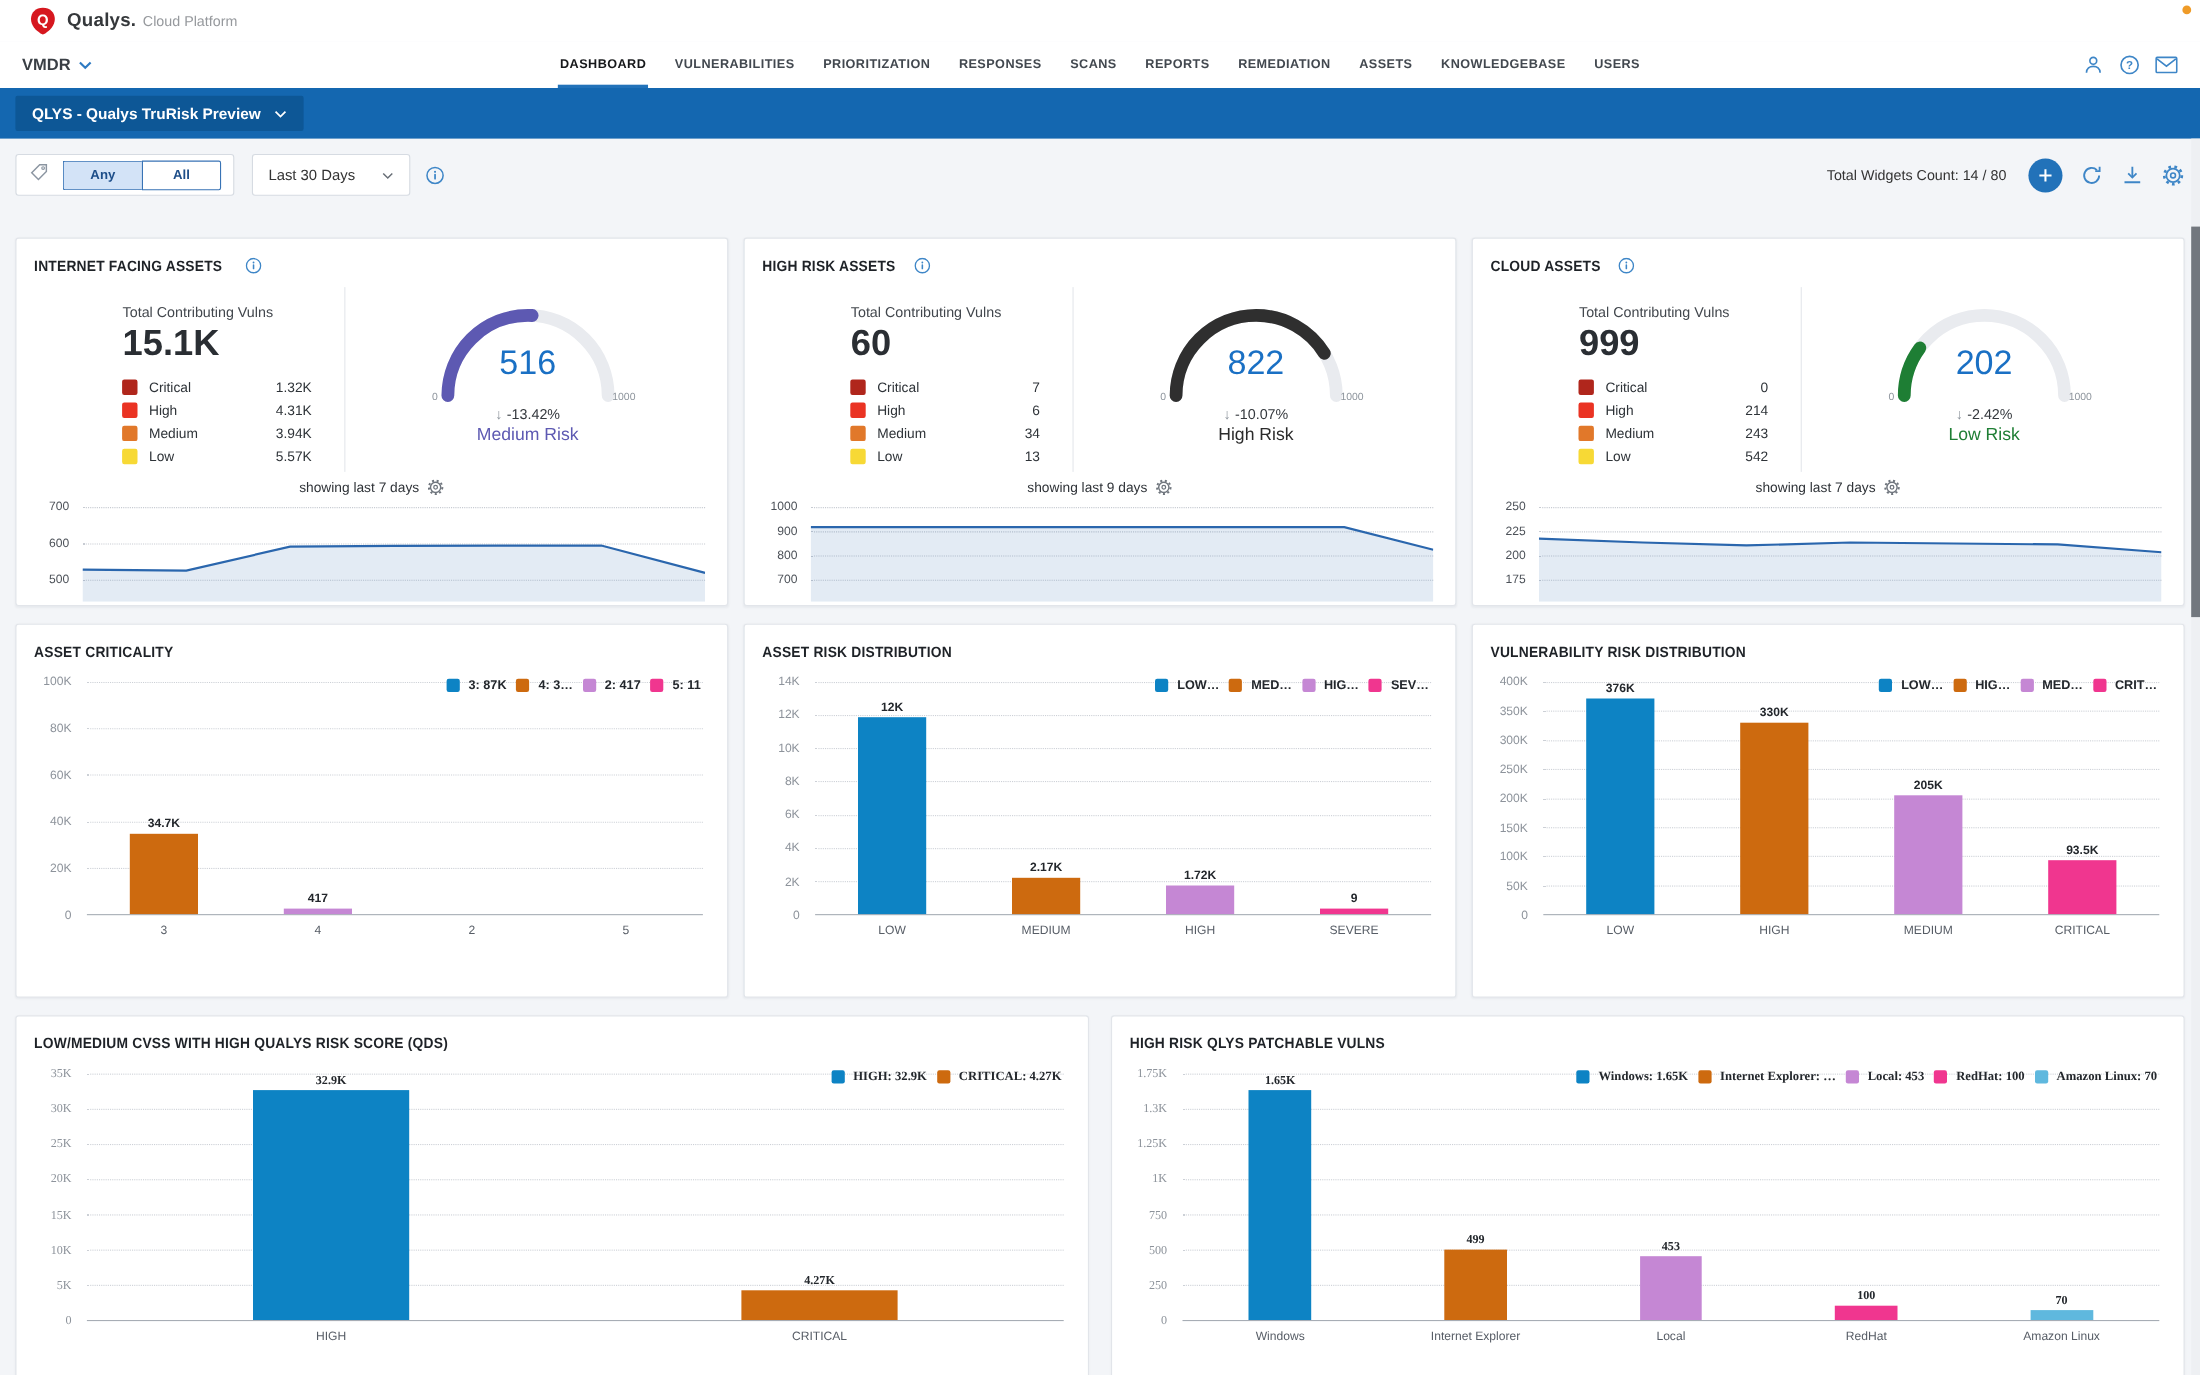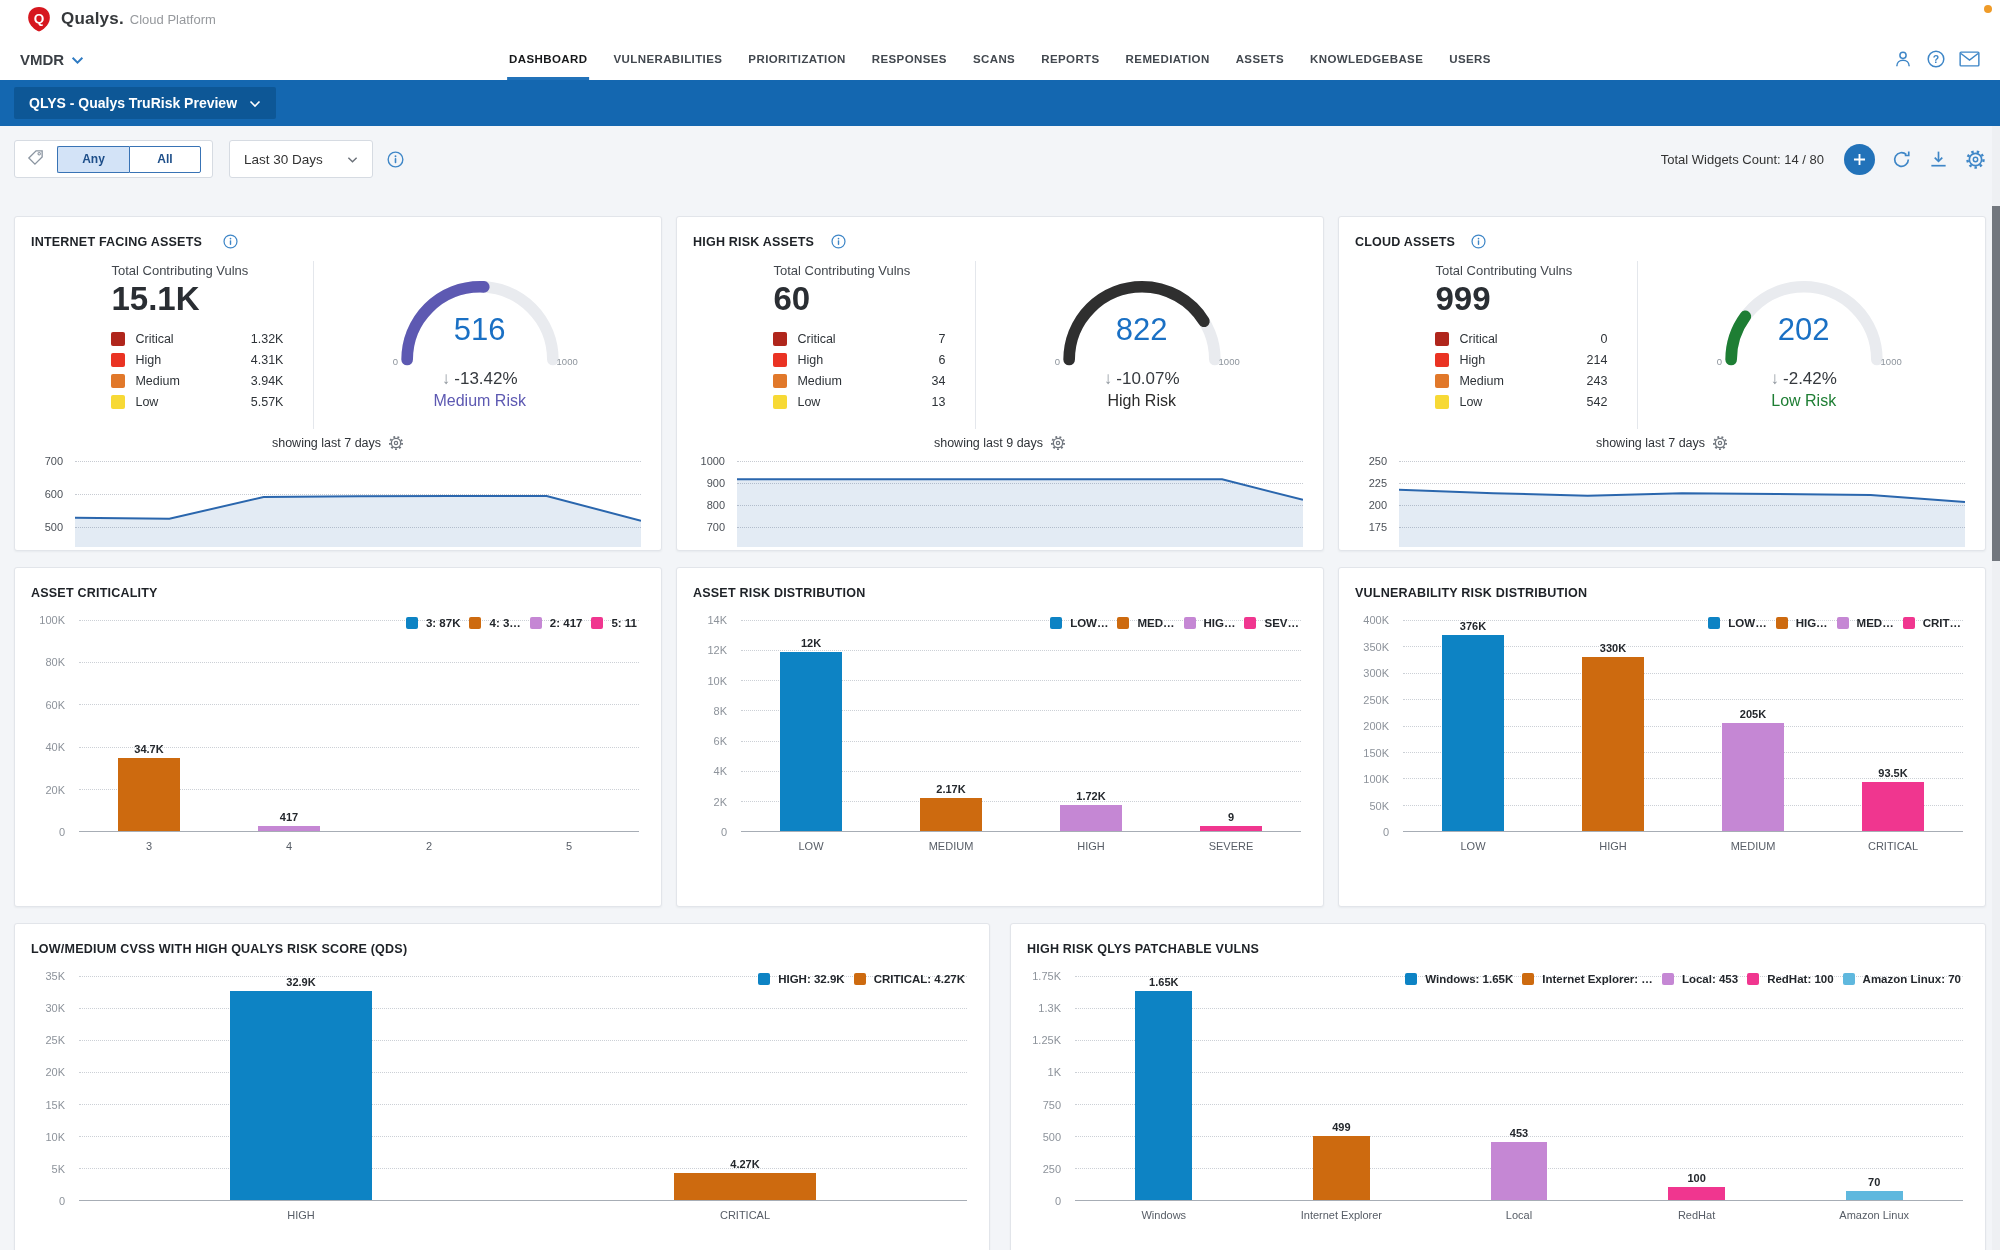--- a/index.html
+++ b/index.html
@@ -49,54 +49,54 @@
   .widget { background:#fff; border:1px solid #e2e5ea; border-radius:3px; box-shadow:0 1px 2px rgba(25,39,62,.05); padding:12px 16px; position:relative; }
   .gauge-widget { height:335px; }
   .row-3 .chart-widget { height:340px; }
   .row-2 .chart-widget { height:345px; }
   .widget-head { display:flex; align-items:center; gap:8px; height:24px; }
   .widget-title { font-size:13.5px; font-weight:700; color:#1e2227; letter-spacing:.2px; display:inline-block; transform:scaleX(.93); transform-origin:left center; white-space:nowrap; }
   .winfo { display:flex; cursor:pointer; }
 
   
   .gw-top { display:flex; height:168px; margin-top:8px; }
-  .gw-stats { width:46%; display:flex; }
+  .gw-stats { width:46%; display:flex;align-items:flex-end; }
   .gw-stats-inner { margin:2px 30px 0 auto; }
   .gw-total-label { font-size:13px; color:#42474d; margin-bottom:3px; }
   .gw-total { font-size:33px; font-weight:600; color:#2a2e33; line-height:1.1; margin-bottom:15px; }
   .sev-row { display:flex; align-items:center; gap:10px; margin-bottom:7px; font-size:12.5px; color:#2e3338; width:172px; }
   .sev-swatch { width:14px; height:14px; border-radius:2px; flex:none; }
   .sev-label { flex:1; }
   .gw-divider { width:1px; background:#e4e7ec; }
   .gw-gauge { flex:1; display:flex; flex-direction:column; align-items:center; padding-top:4px; }
   .gauge-wrap { position:relative; width:186px; }
   .gauge-svg { display:block; width:100%; }
   .gauge-val { position:absolute; left:0; right:0; top:47px; text-align:center; font-size:31px; font-weight:500; }
   .gauge-min { position:absolute; left:6px; bottom:0; font-size:9.5px; color:#8d949c; }
   .gauge-max { position:absolute; right:-5px; bottom:0; font-size:9.5px; color:#8d949c; }
-  .gauge-change { font-size:17px; color:#35393e; margin-top:2px; }
+  .gauge-change { font-size:13px; color:#35393e; margin-top:2px; }
   .gauge-change .arr { color:#8d949c; margin-right:4px; }
   .gauge-risk { font-size:16px; font-weight:500; margin-top:3px; }
   .gw-foot { display:flex; align-items:center; justify-content:center; gap:7px; font-size:12.5px; color:#2f3338; margin:6px 0 4px; }
   .gw-gear { display:flex; cursor:pointer; }
   .trend { display:flex; margin-top:2px; }
   .trend-yaxis { width:44px; position:relative; height:92px; flex:none; }
   .trend-yaxis span { position:absolute; right:12px; font-size:11px; color:#4c5158; }
   .trend-plot { flex:1; position:relative; height:92px; margin-right:4px; }
   .trend-grid { position:absolute; left:0; right:0; border-top:1px dotted #c7cbd2; }
   .trend-plot svg { position:absolute; inset:0; width:100%; height:100%; }
 
   
   .chart { position:relative; padding-left:48px; margin-top:16px; }
   .chart-yaxis { position:absolute; left:0; top:0; width:44px; }
   .chart-yaxis span { position:absolute; right:10px; font-size:11px; color:#8d939b; transform:translateY(-6px); }
   .chart-main { position:relative; }
   .chart-plot { position:relative; border-bottom:1px solid #a7adb5; margin-right:6px; }
   .row-3 .chart-plot, .row-3 .chart-yaxis { height:212px; }
-  .row-2 .chart-plot, .row-2 .chart-yaxis { height:225px; }
+  .row-2 .chart-plot, .row-2 .chart-yaxis { height:225px;font-family:Liberation Serif, serif; }
   .gridline { position:absolute; left:0; right:0; border-top:1px dotted #ccd0d6; }
   .bars { position:absolute; inset:0; display:flex; align-items:flex-end; }
   .bar-group { display:flex; flex-direction:column; align-items:center; justify-content:flex-end; height:100%; }
   .bar-value { font-size:11px; font-weight:700; color:#23272c; margin-bottom:3px; }
   .bar { cursor:pointer; }
   .chart-cats { display:flex; margin-right:6px; }
   .chart-cats > div { flex:1; text-align:center; font-size:11px; color:#575d66; padding-top:7px; }
   .cat-inner { max-width:84px; margin:0 auto; line-height:1.3; }
   .legend { position:absolute; top:-3px; right:2px; display:flex; flex-direction:row; gap:9px; }
   .legend-item { display:flex; align-items:center; gap:8px; font-size:11.5px; font-weight:700; color:#23272c; cursor:pointer; }

